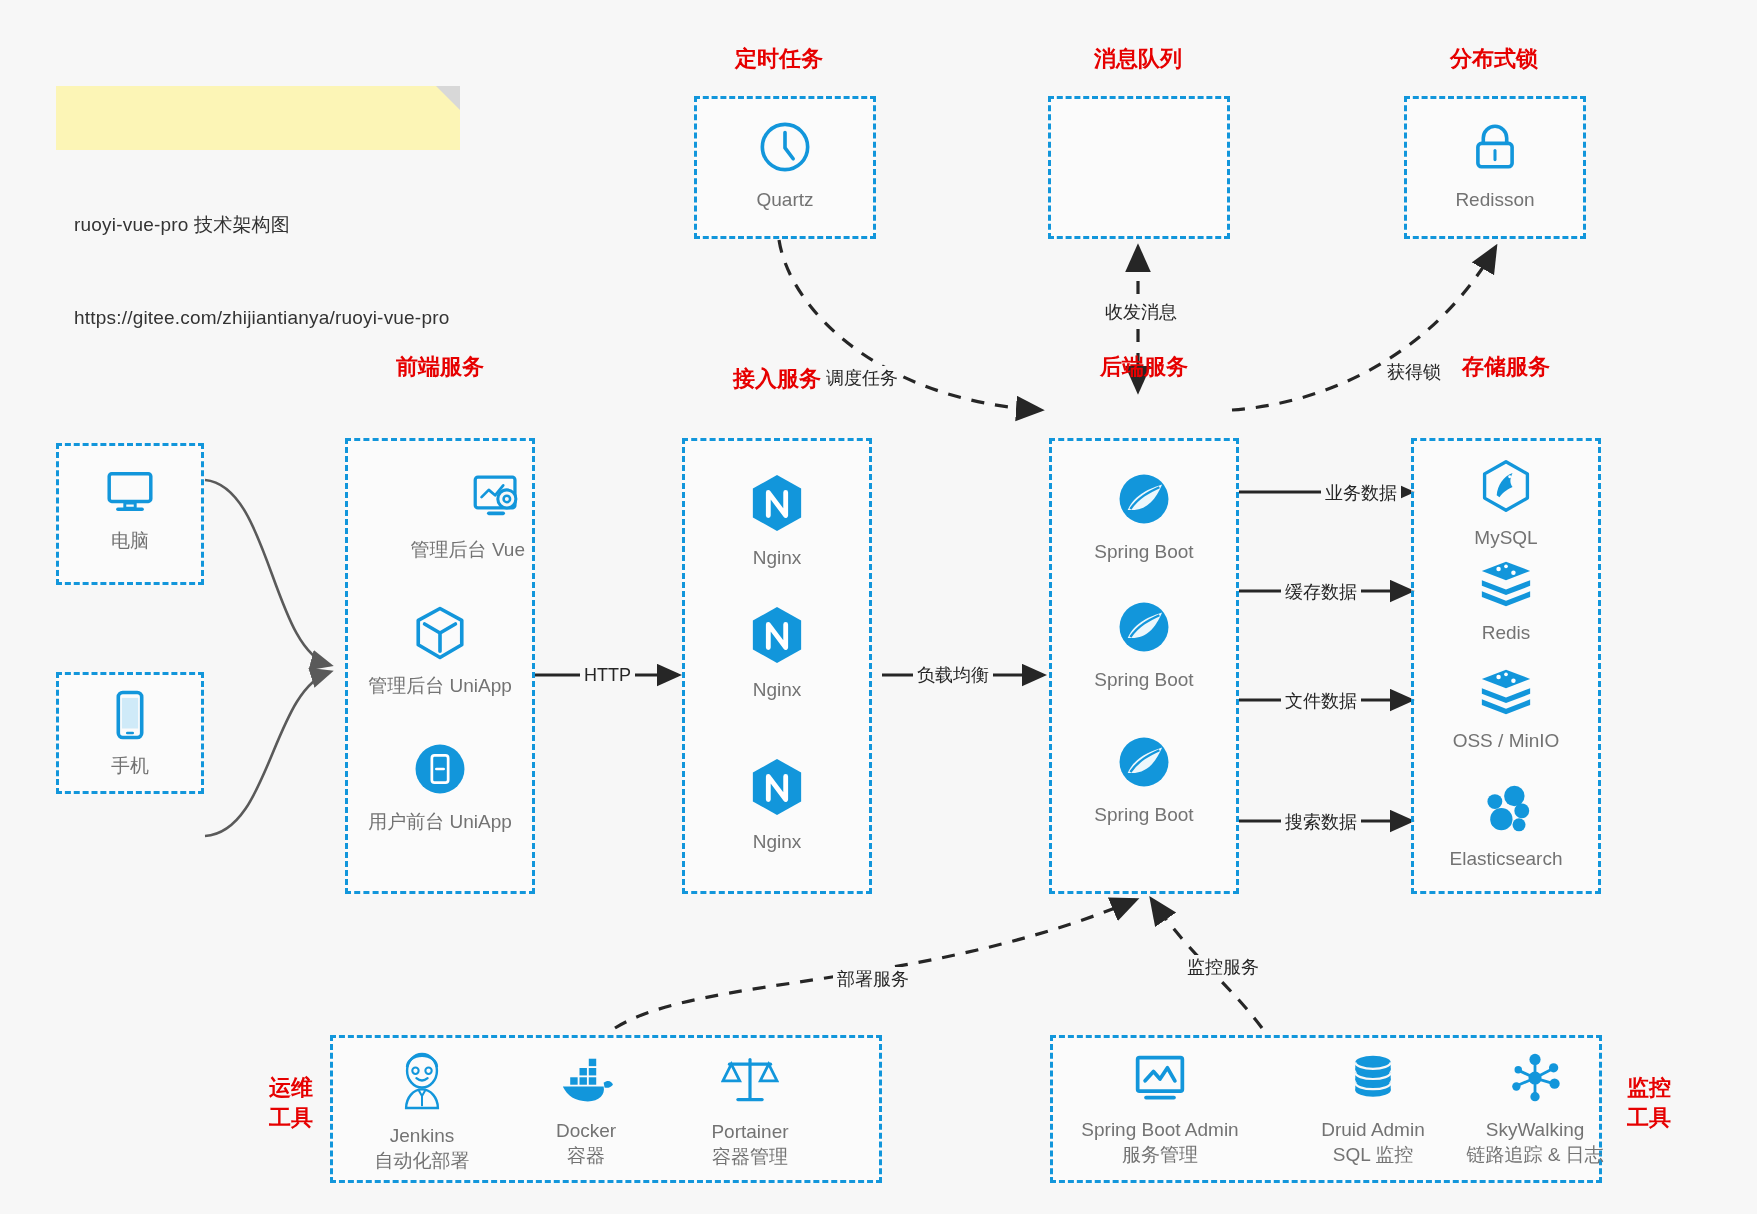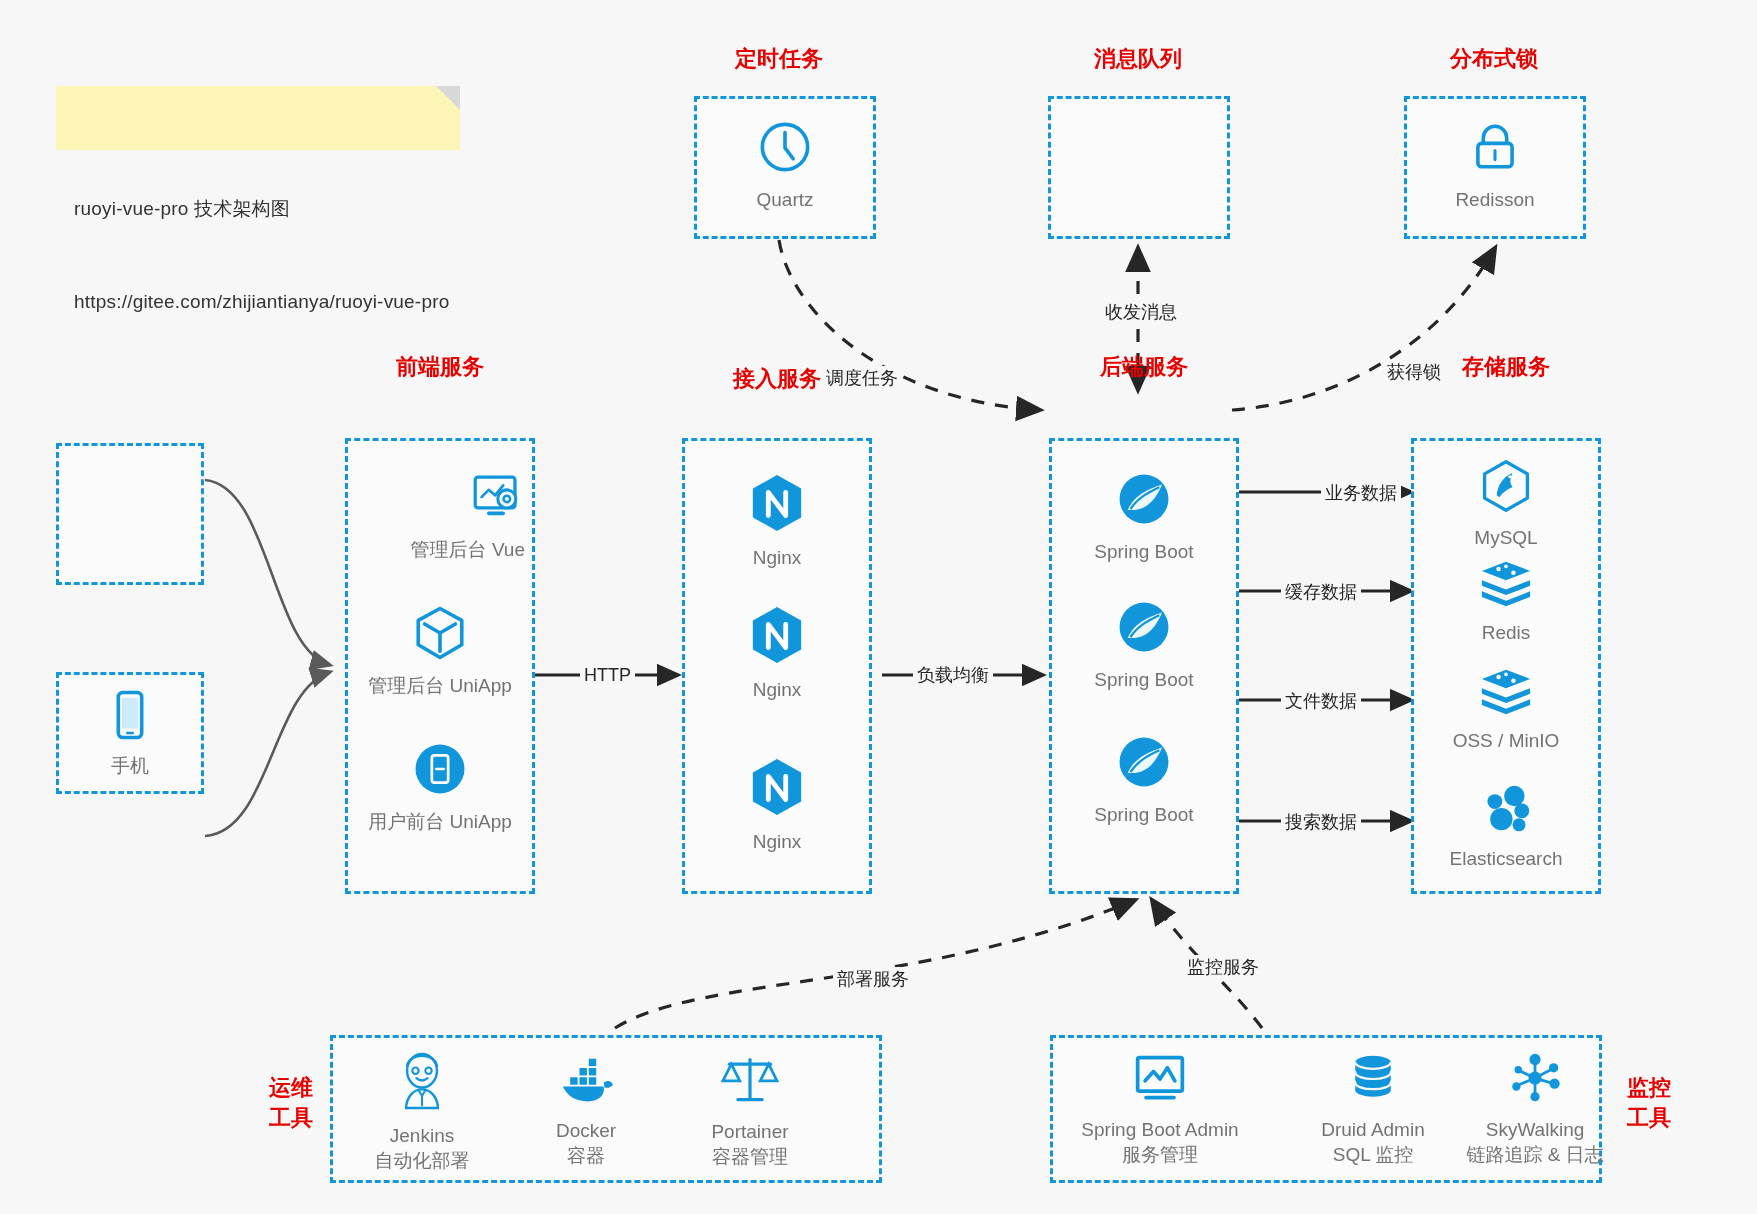--- a/index.html
+++ b/index.html
@@ -16,21 +16,21 @@
     background: #f7f7f7;
     overflow: hidden;
   }
   
   .note {
     position: absolute;
     background: #fcf5b6;
     color: #333;
     font-size: 19px;
     line-height: 31px;
-    padding: 14px 18px 12px 18px;
+    padding: 30px 18px 12px 18px;
     white-space: pre;
     letter-spacing: .2px;
   }
   .note .fold {
     position: absolute;
     top: 0; right: 0;
     width: 0; height: 0;
     border-top: 24px solid #d8d8d8;
     border-left: 24px solid transparent;
   }
@@ -165,20 +165,30 @@
       <svg width="54" height="58" viewBox="0 0 60 64">
         <path d="M17 28 v-6 a13 13 0 0 1 26 0 v6" fill="none" stroke="#1296db" stroke-width="4"></path>
         <rect x="11" y="28" width="38" height="26" rx="4" fill="none" stroke="#1296db" stroke-width="4"></rect>
         <line x1="30" y1="36" x2="30" y2="46" stroke="#1296db" stroke-width="3.4" stroke-linecap="round"></line>
       </svg>
     </span>
     <span class="cap">Redisson</span>
   </div>
 
   <div class="box" style="left:56px; top:443px; width:148px; height:142px;"></div>
+  <div class="node" style="left:66px; top:465px; width:128px;">
+    <span class="icon">
+      <svg width="56" height="52" viewBox="0 0 64 60">
+        <rect x="8" y="10" width="48" height="32" rx="3" fill="none" stroke="#1296db" stroke-width="4"></rect>
+        <path d="M26 44 h12 v6 h-12 z" fill="none" stroke="#1296db" stroke-width="3.4"></path>
+        <line x1="18" y1="51" x2="46" y2="51" stroke="#1296db" stroke-width="4" stroke-linecap="round"></line>
+      </svg>
+    </span>
+    <span class="cap">电脑</span>
+  </div>
 
   <div class="box" style="left:56px; top:672px; width:148px; height:122px;"></div>
   <div class="node" style="left:66px; top:688px; width:128px;">
     <span class="icon">
       <svg width="40" height="54" viewBox="0 0 44 60">
         <rect x="9" y="5" width="26" height="50" rx="5" fill="none" stroke="#1296db" stroke-width="4"></rect>
         <rect x="13" y="11" width="18" height="34" fill="#cfeaf8"></rect>
         <line x1="19" y1="50" x2="25" y2="50" stroke="#1296db" stroke-width="3" stroke-linecap="round"></line>
       </svg>
     </span>

